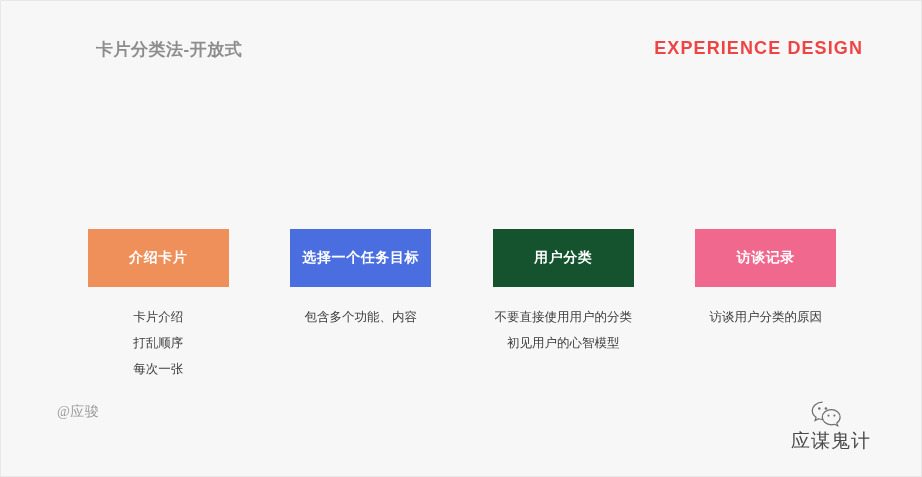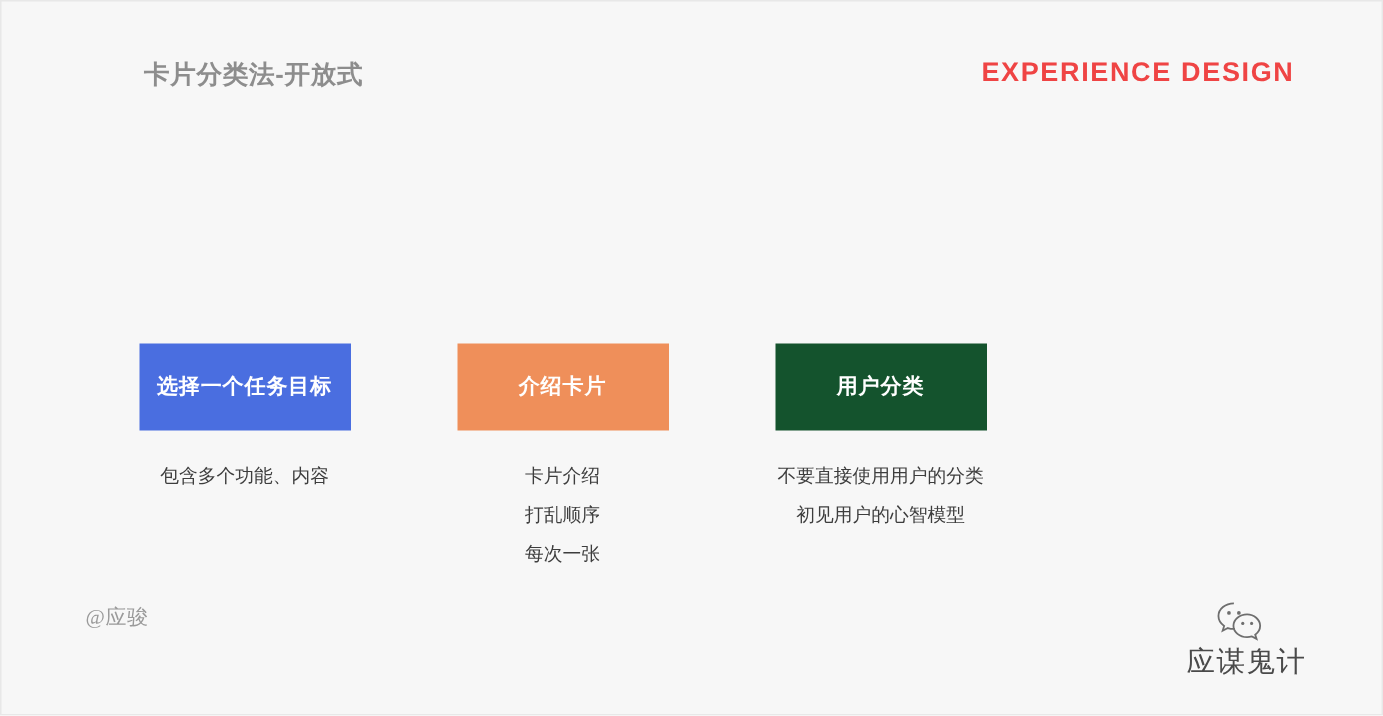--- a/index.html
+++ b/index.html
@@ -124,49 +124,57 @@
 
 <div class="slide" style="background: rgb(247, 247, 247);">
 
   <div class="slide-title" style="color: rgb(141, 141, 141);">卡片分类法-开放式</div>
 
   <div class="brand-label" style="color: #ef4444;">EXPERIENCE DESIGN</div>
 
   <div class="steps">
 
     <div class="step">
-      <div class="step-card" style="background: rgb(74, 110, 224);">
-        <span class="step-card-label">选择一个任务目标</span>
-      </div>
-      <div class="step-notes">
-        <div class="step-note">包含多个功能、内容</div>
-      </div>
-    </div>
-
-    <div class="step">
       <div class="step-card" style="background: rgb(239, 143, 90);">
         <span class="step-card-label">介绍卡片</span>
       </div>
       <div class="step-notes">
         <div class="step-note">卡片介绍</div>
         <div class="step-note">打乱顺序</div>
         <div class="step-note">每次一张</div>
+      </div>
+    </div>
+
+    <div class="step">
+      <div class="step-card" style="background: rgb(74, 110, 224);">
+        <span class="step-card-label">选择一个任务目标</span>
+      </div>
+      <div class="step-notes">
+        <div class="step-note">包含多个功能、内容</div>
       </div>
     </div>
 
     <div class="step">
       <div class="step-card" style="background: #14532d;">
         <span class="step-card-label">用户分类</span>
       </div>
       <div class="step-notes">
         <div class="step-note">不要直接使用用户的分类</div>
         <div class="step-note">初见用户的心智模型</div>
       </div>
     </div>
 
+    <div class="step">
+      <div class="step-card" style="background: rgb(240, 104, 142);">
+        <span class="step-card-label">访谈记录</span>
+      </div>
+      <div class="step-notes">
+        <div class="step-note">访谈用户分类的原因</div>
+      </div>
+    </div>
 
   </div>
 
   <div class="author-tag">@应骏</div>
 
   <div class="wechat-badge">
     <span class="wechat-icon">
       <svg width="34" height="28" viewBox="0 0 34 28" xmlns="http://www.w3.org/2000/svg">
         <g fill="none" stroke="#6e6e6e" stroke-width="1.2">
           <path d="M12.6 2.2C6.9 2.2 2.3 6 2.3 10.7c0 2.6 1.5 5 3.8 6.6l-1 3.2 3.5-1.8c1.2.4 2.6.6 4 .6h.6"></path>

